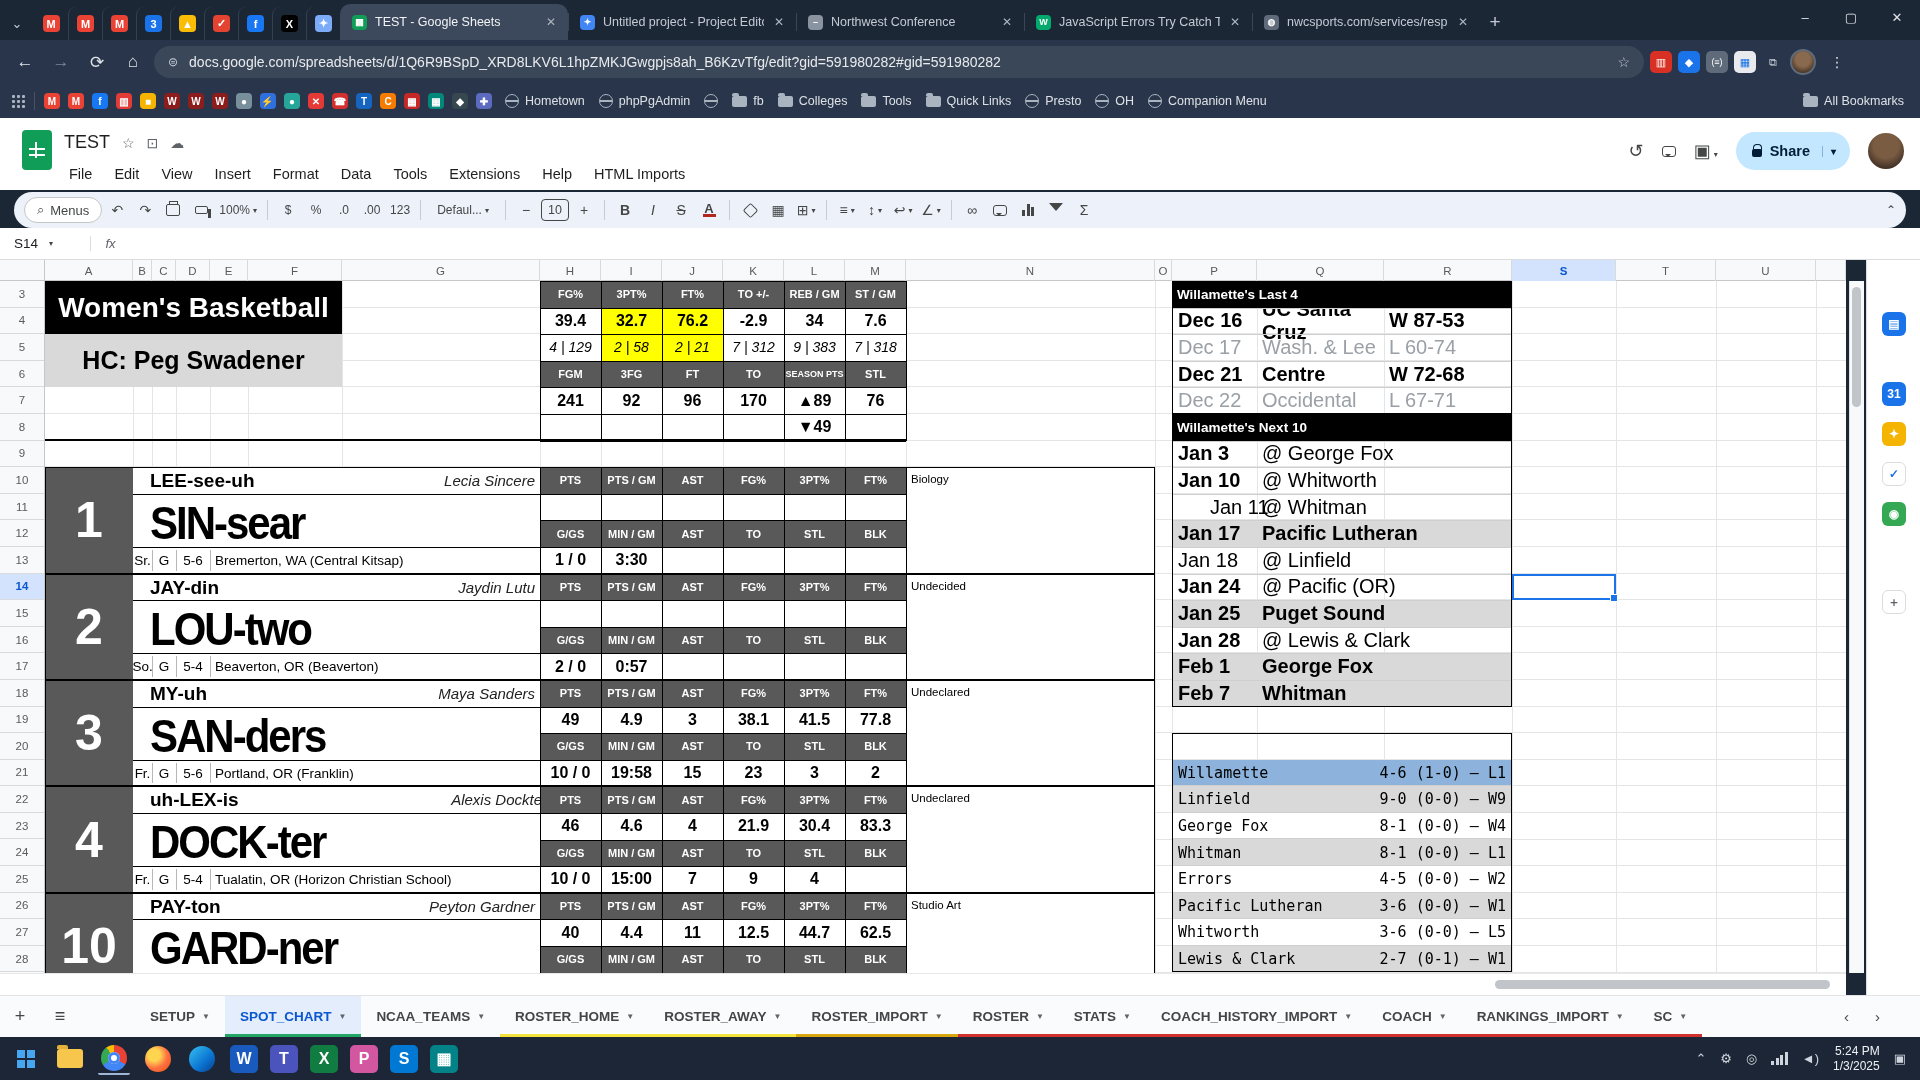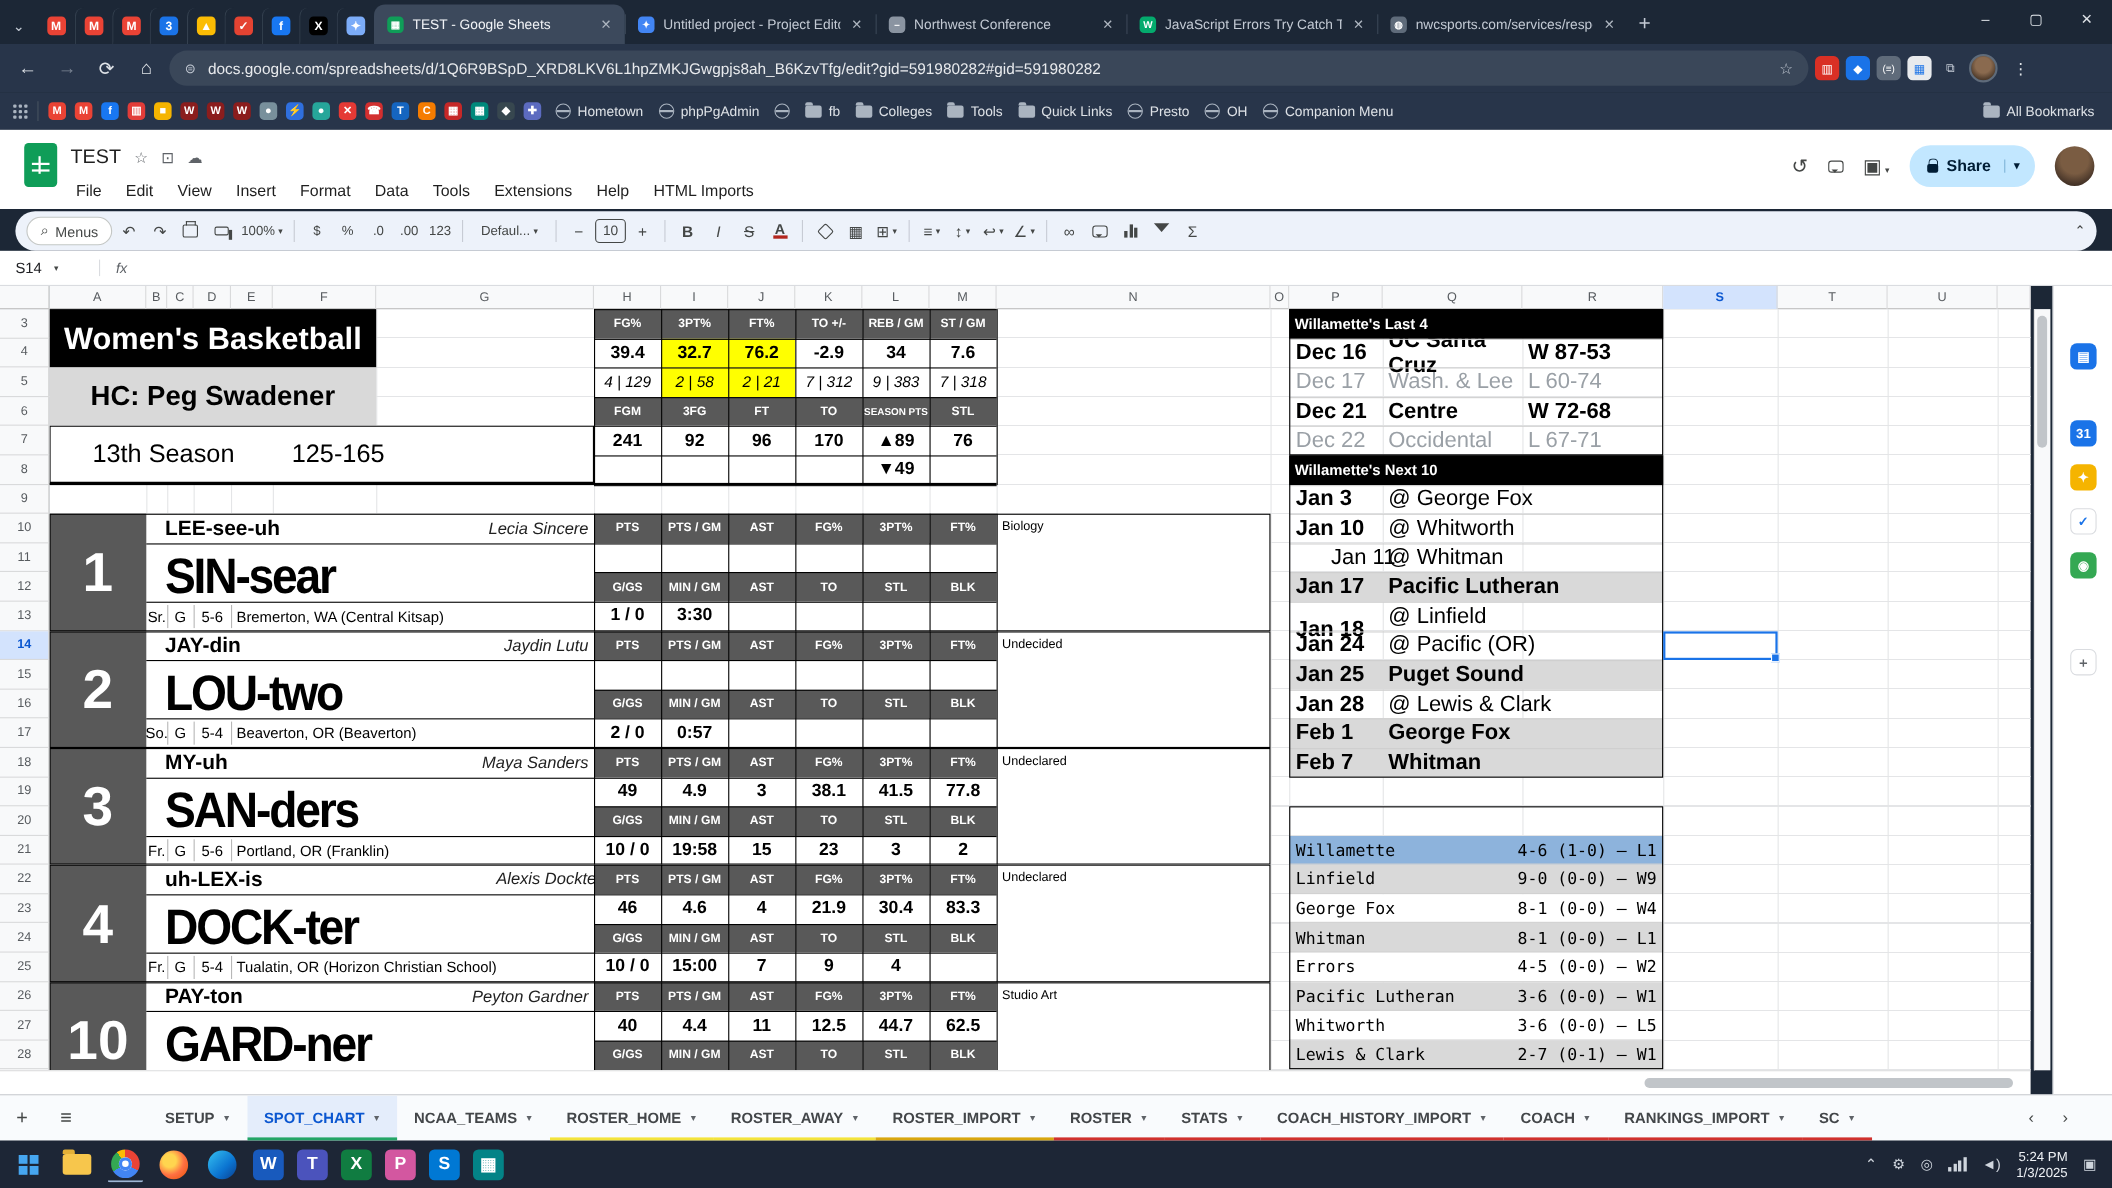--- a/index.html
+++ b/index.html
@@ -510,24 +510,20 @@
       <div class="vline" style="left: 1110px;"></div>
       <div class="vline" style="left: 1127px;"></div>
       <div class="vline" style="left: 1212px;"></div>
       <div class="vline" style="left: 1339px;"></div>
       <div class="vline" style="left: 1467px;"></div>
       <div class="vline" style="left: 1571px;"></div>
       <div class="vline" style="left: 1671px;"></div>
       <div class="vline" style="left: 1771px;"></div>
       <div class="blk" style="left: 0px; top: 0px; width: 297px; height: 53.2px; background: rgb(0, 0, 0); color: rgb(255, 255, 255); font-weight: bold; font-size: 28px; display: flex; align-items: center; justify-content: center;">Women's Basketball</div>
       <div class="blk" style="left: 0px; top: 53.2px; width: 297px; height: 53.2px; background: rgb(217, 217, 217); color: rgb(0, 0, 0); font-weight: bold; font-size: 25px; display: flex; align-items: center; justify-content: center;">HC: Peg Swadener</div>
-      <div class="blk" style="left: 0px; top: 106.4px; width: 495px; height: 53.2px; background: rgb(255, 255, 255); border-width: 1.5px 1.5px 3px; border-style: solid; border-color: rgb(0, 0, 0); border-image: initial; display: flex; align-items: center; gap: 52px; padding-left: 38px; font-size: 23px; font-weight: 500;">
-        <span>13th Season</span>
-        <span>125-165</span>
-      </div>
       <div class="hdrcell" style="left: 495px; top: 0px; width: 61px; height: 26.6px;">FG%</div>
       <div class="hdrcell" style="left: 556px; top: 0px; width: 61px; height: 26.6px;">3PT%</div>
       <div class="hdrcell" style="left: 617px; top: 0px; width: 61px; height: 26.6px;">FT%</div>
       <div class="hdrcell" style="left: 678px; top: 0px; width: 61px; height: 26.6px;">TO +/-</div>
       <div class="hdrcell" style="left: 739px; top: 0px; width: 61px; height: 26.6px;">REB / GM</div>
       <div class="hdrcell" style="left: 800px; top: 0px; width: 61px; height: 26.6px;">ST / GM</div>
       <div class="valcell" style="left: 495px; top: 26.6px; width: 61px; height: 26.6px;">39.4</div>
       <div class="valcell yellow" style="left: 556px; top: 26.6px; width: 61px; height: 26.6px;">32.7</div>
       <div class="valcell yellow" style="left: 617px; top: 26.6px; width: 61px; height: 26.6px;">76.2</div>
       <div class="valcell" style="left: 678px; top: 26.6px; width: 61px; height: 26.6px;">-2.9</div>
@@ -844,21 +840,21 @@
       <div class="rp-cell" style="left: 1133px; top: 186.2px; width: 79px; height: 26.6px; font-weight: bold;">Jan 10</div>
       <div class="rp-cell" style="left: 1217px; top: 186.2px; width: 250px; height: 26.6px; font-weight: normal;">@ Whitworth</div>
       <div class="linex" style="left: 1127px; top: 186.2px; width: 340px; height: 1px; background: rgb(207, 207, 207);"></div>
       <div class="rp-cell" style="left: 1133px; top: 212.8px; width: 79px; height: 26.6px; font-weight: normal; margin-left: 32px;">Jan 11</div>
       <div class="rp-cell" style="left: 1217px; top: 212.8px; width: 250px; height: 26.6px; font-weight: normal;">@ Whitman</div>
       <div class="linex" style="left: 1127px; top: 212.8px; width: 340px; height: 1px; background: rgb(207, 207, 207);"></div>
       <div class="rp-row-bg" style="left: 1127px; top: 239.4px; width: 340px; height: 26.6px; background: rgb(217, 217, 217);"></div>
       <div class="rp-cell" style="left: 1133px; top: 239.4px; width: 79px; height: 26.6px; font-weight: bold;">Jan 17</div>
       <div class="rp-cell" style="left: 1217px; top: 239.4px; width: 250px; height: 26.6px; font-weight: bold;">Pacific Lutheran</div>
       <div class="linex" style="left: 1127px; top: 239.4px; width: 340px; height: 1px; background: rgb(207, 207, 207);"></div>
-      <div class="rp-cell" style="left: 1133px; top: 278px; width: 79px; height: 26.6px; font-weight: bold;">Jan 18</div>
+      <div class="rp-cell" style="left: 1133px; top: 266px; width: 79px; height: 26.6px; font-weight: normal;">Jan 18</div>
       <div class="rp-cell" style="left: 1217px; top: 266px; width: 250px; height: 26.6px; font-weight: normal;">@ Linfield</div>
       <div class="linex" style="left: 1127px; top: 266px; width: 340px; height: 1px; background: rgb(207, 207, 207);"></div>
       <div class="rp-cell" style="left: 1133px; top: 292.6px; width: 79px; height: 26.6px; font-weight: bold;">Jan 24</div>
       <div class="rp-cell" style="left: 1217px; top: 292.6px; width: 250px; height: 26.6px; font-weight: normal;">@ Pacific (OR)</div>
       <div class="linex" style="left: 1127px; top: 292.6px; width: 340px; height: 1px; background: rgb(207, 207, 207);"></div>
       <div class="rp-row-bg" style="left: 1127px; top: 319.2px; width: 340px; height: 26.6px; background: rgb(217, 217, 217);"></div>
       <div class="rp-cell" style="left: 1133px; top: 319.2px; width: 79px; height: 26.6px; font-weight: bold;">Jan 25</div>
       <div class="rp-cell" style="left: 1217px; top: 319.2px; width: 250px; height: 26.6px; font-weight: bold;">Puget Sound</div>
       <div class="linex" style="left: 1127px; top: 319.2px; width: 340px; height: 1px; background: rgb(207, 207, 207);"></div>
       <div class="rp-cell" style="left: 1133px; top: 345.8px; width: 79px; height: 26.6px; font-weight: bold;">Jan 28</div>

